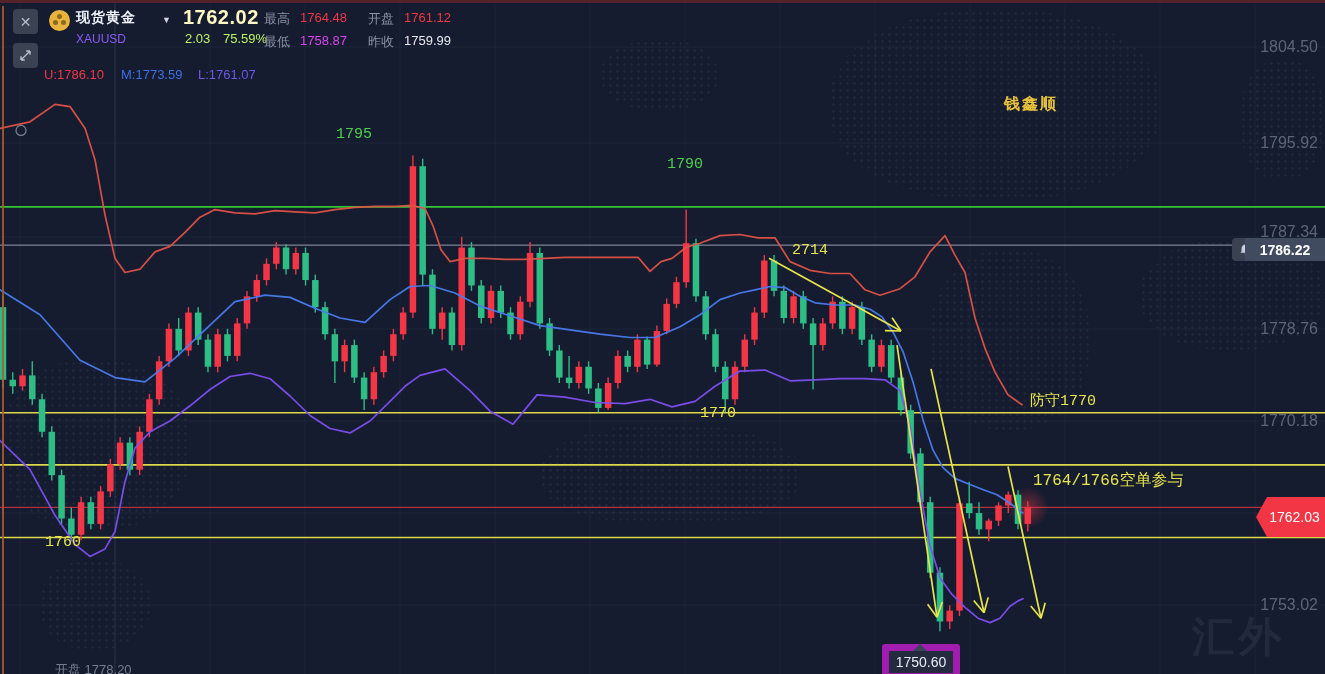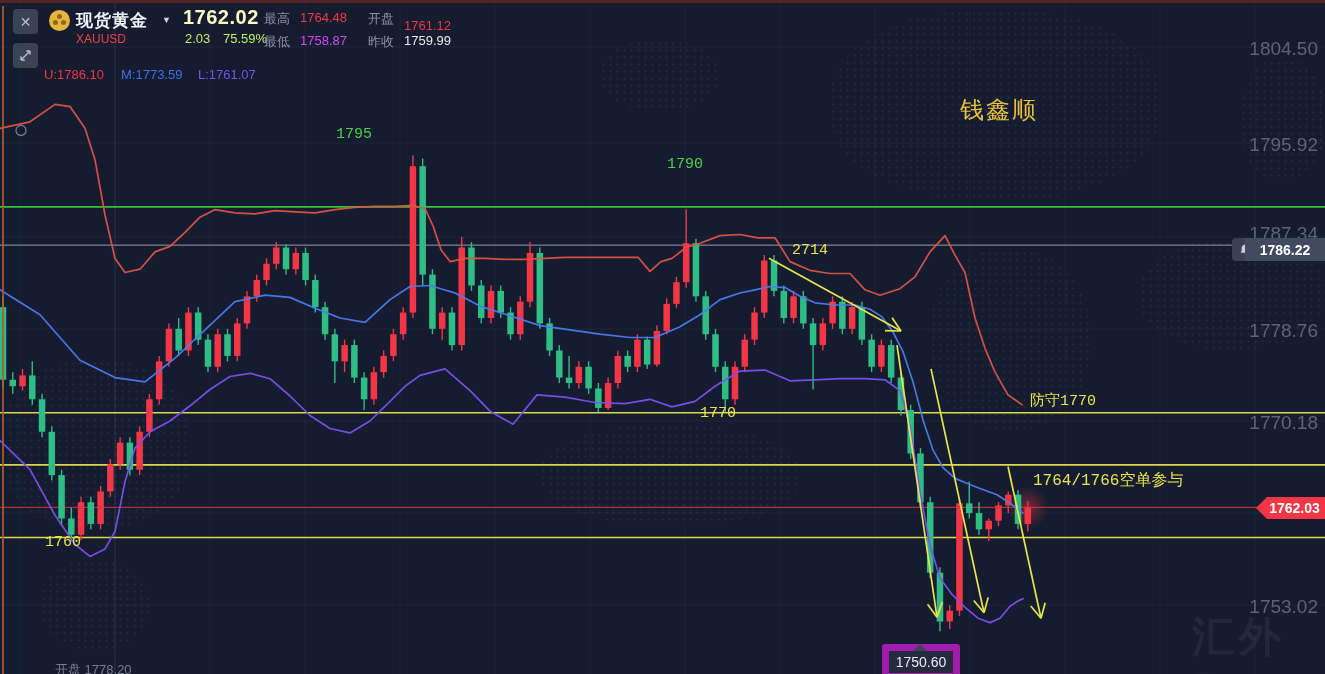--- a/index.html
+++ b/index.html
@@ -9,43 +9,43 @@
   .leftline{position:absolute;left:2px;top:6px;width:2px;height:668px;background:#b05a2e;opacity:.85;}
   #chart-svg{position:absolute;left:0;top:0;}
   .dots{position:absolute;pointer-events:none;opacity:.55;border-radius:45%;
         background-image:radial-gradient(rgba(125,150,195,.17) 1px,transparent 1.3px);background-size:7px 7px;}
   
   .hbtn{position:absolute;width:25px;height:25px;background:#3b4252;border-radius:4px;color:#b7bfce;
         display:flex;align-items:center;justify-content:center;font-size:14px;cursor:pointer;}
   .coin{position:absolute;left:49px;top:10px;width:21px;height:21px;border-radius:50%;background:#e9b43d;
         display:flex;align-items:center;justify-content:center;}
   .coin i{width:5px;height:5px;border-radius:50%;background:#8a6a1f;position:absolute;}
-  .sym-name{position:absolute;left:76px;top:9px;font-size:17px;font-weight:bold;color:#eef1f7;letter-spacing:1px;}
+  .sym-name{position:absolute;left:76px;top:9px;font-size:14px;font-weight:bold;color:#eef1f7;letter-spacing:1px;}
   .caret{position:absolute;left:162px;top:15px;font-size:9px;color:#cfd5e0;}
-  .sym-code{position:absolute;left:76px;top:32px;font-size:12px;color:#ef4444;}
+  .sym-code{position:absolute;left:76px;top:32px;font-size:12px;color:#8b5cf6;}
   .px{position:absolute;left:183px;top:6px;font-size:20px;font-weight:bold;color:#fef9c3;letter-spacing:.5px;}
   .chg{position:absolute;top:31px;font-size:13px;color:#bef264;}
   .stat-l{position:absolute;font-size:13px;color:#8b93a6;}
   .stat-v{position:absolute;font-size:13px;}
   .tone-up{color:#f23645}.tone-down{color:#d946ef}.tone-neutral{color:#e8eaf0}
   .boll{position:absolute;top:67px;font-size:13px;}
   
-  .axis-label{position:absolute;right:7px;font-size:19px;color:#5c6577;}
+  .axis-label{position:absolute;right:7px;font-size:16px;color:#5c6577;}
   .alert-tag{position:absolute;right:0;top:238px;width:80px;height:23px;background:#414b60;color:#fff;
              font-size:14px;font-weight:bold;display:flex;align-items:center;justify-content:center;}
   .bell-box{position:absolute;right:66px;top:238px;width:27px;height:23px;background:#3a4150;border-radius:4px;
             display:flex;align-items:center;justify-content:center;cursor:pointer;}
-  .price-tag{position:absolute;right:0;top:497px;width:69px;height:22px;background:#f23645;color:#fff;
-             font-size:14px;font-weight:bold;display:flex;align-items:center;justify-content:center;
+  .price-tag{position:absolute;right:0;top:497px;width:69px;height:40px;background:#f23645;color:#fff;
+             font-size:14px;font-weight:normal;display:flex;align-items:center;justify-content:center;
              clip-path:polygon(0 50%,16% 0,100% 0,100% 100%,16% 100%);padding-left:8px;box-sizing:border-box;}
   
   .ann{position:absolute;font-size:15px;font-family:Liberation Mono, monospace;}
   .green-ann{color:#4cd04c;}
   .yellow-ann{color:#e8e44c;}
-  .trader{position:absolute;left:960px;top:94px;font-size:24px;font-weight:normal;color:#e9c23c;letter-spacing:2px;}
+  .trader{position:absolute;left:1004px;top:94px;font-size:16px;font-weight:bold;color:#e9c23c;letter-spacing:2px;}
   .tooltip{position:absolute;left:882px;top:644px;width:64px;height:22px;background:#242b3f;border:7px solid #a21caf;
            border-radius:3px;color:#e8ecf5;font-size:14px;display:flex;align-items:center;justify-content:center;}
   .tooltip:before{content:"";position:absolute;left:24px;top:-7px;border:7px solid transparent;
                   border-bottom-color:#3a4358;border-top:none;}
   .open-label{position:absolute;left:55px;top:661px;font-size:13px;color:#747d90;}
   .watermark{position:absolute;left:1192px;top:609px;font-size:42px;letter-spacing:5px;
              color:rgba(195,205,225,0.08);font-weight:bold;}
 </style>
 </head>
 <body>
@@ -344,21 +344,21 @@
   <div class="sym-name">现货黄金</div>
   <div class="caret">▼</div>
   <div class="sym-code">XAUUSD</div>
   <div class="px">1762.02</div>
   <div class="chg" style="left:185px">2.03</div>
   <div class="chg" style="left:223px">75.59%</div>
 
   <div class="stat-l" style="left:264px;top:10px">最高</div>
   <div class="stat-v tone-up" style="left:300px;top:10px">1764.48</div>
   <div class="stat-l" style="left:368px;top:10px">开盘</div>
-  <div class="stat-v tone-up" style="left:404px;top:18px">1761.12</div>
+  <div class="stat-v tone-up" style="left:404px;top:10px">1761.12</div>
   <div class="stat-l" style="left:264px;top:33px">最低</div>
   <div class="stat-v tone-down" style="left:300px;top:33px">1758.87</div>
   <div class="stat-l" style="left:368px;top:33px">昨收</div>
   <div class="stat-v tone-neutral" style="left:404px;top:33px">1759.99</div>
 
   <div class="boll" style="left:44px;color:#f23645">U:1786.10</div>
   <div class="boll" style="left:121px;color:#3e6fe8">M:1773.59</div>
   <div class="boll" style="left:198px;color:#6f58e8">L:1761.07</div>
 
   <div id="axis-labels">

